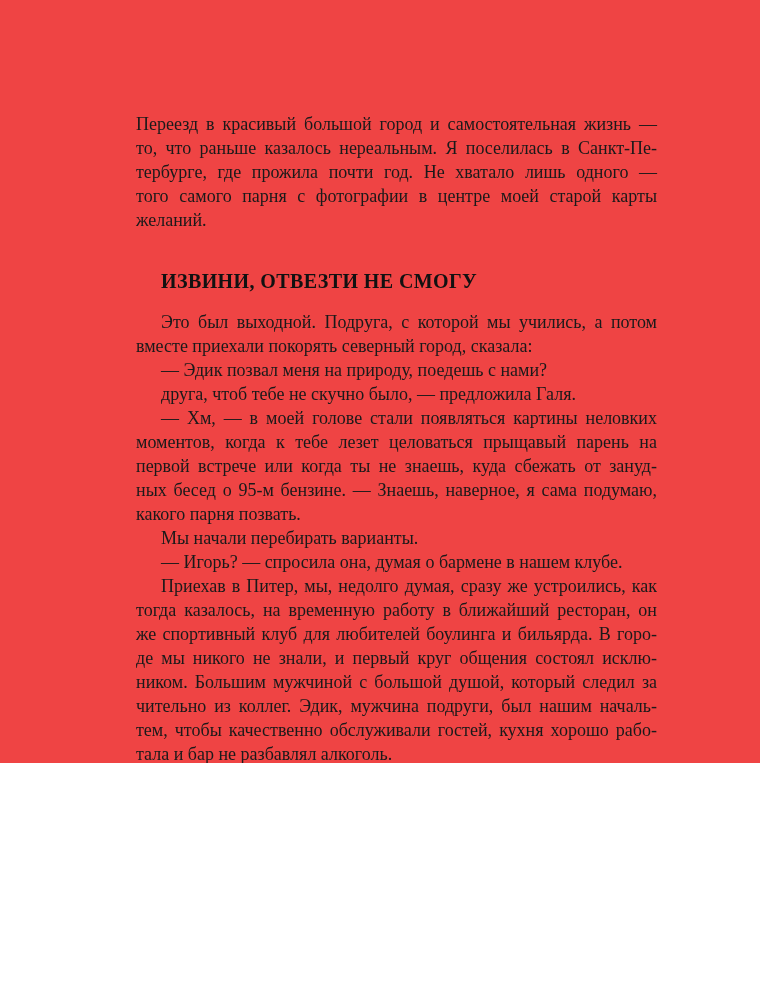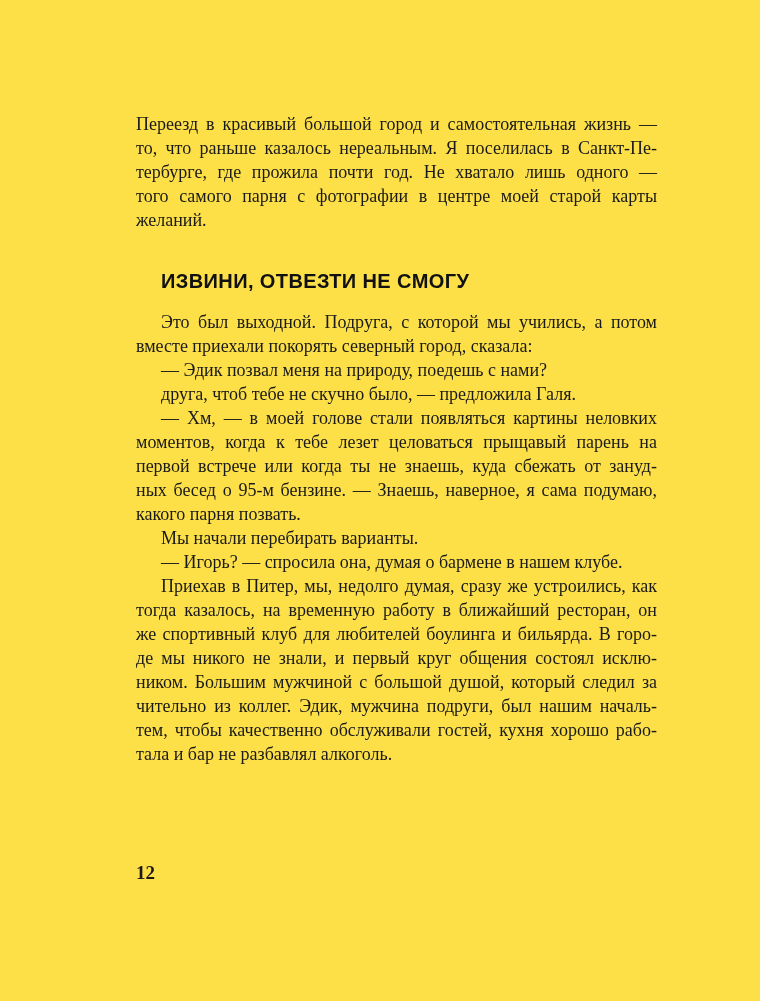--- a/index.html
+++ b/index.html
@@ -1,20 +1,20 @@
 <!DOCTYPE html>
 <html><head>
 <meta charset="utf-8">
 <style>
   html, body { margin: 0; padding: 0; background: #ffffff; }
   .page {
     position: relative;
     width: 760px;
-    height: 1001px;
-    background: #fde047;
+    height: 763px;
+    background: #ef4444;
     overflow: hidden;
     font-family: "Liberation Serif", serif;
     color: #1a1a1a;
   }
   .text-block {
     position: absolute;
     left: 136px;
     top: 112px;
     width: 521px;
   }
@@ -29,21 +29,21 @@
     text-align: justify;
     text-align-last: justify;
   }
   .line.last {
     text-align-last: left;
   }
   .para.indent .line:first-child {
     text-indent: 25px;
   }
   .section-heading {
-    font-family: Liberation Sans, sans-serif;
+    font-family: Liberation Serif, serif;
     font-size: 20px;
     line-height: 26px;
     font-weight: 700;
     letter-spacing: 0.4px;
     color: #111111;
     margin: 36px 0 16px 25px;
   }
   .footer {
     position: absolute;
     left: 136px;

